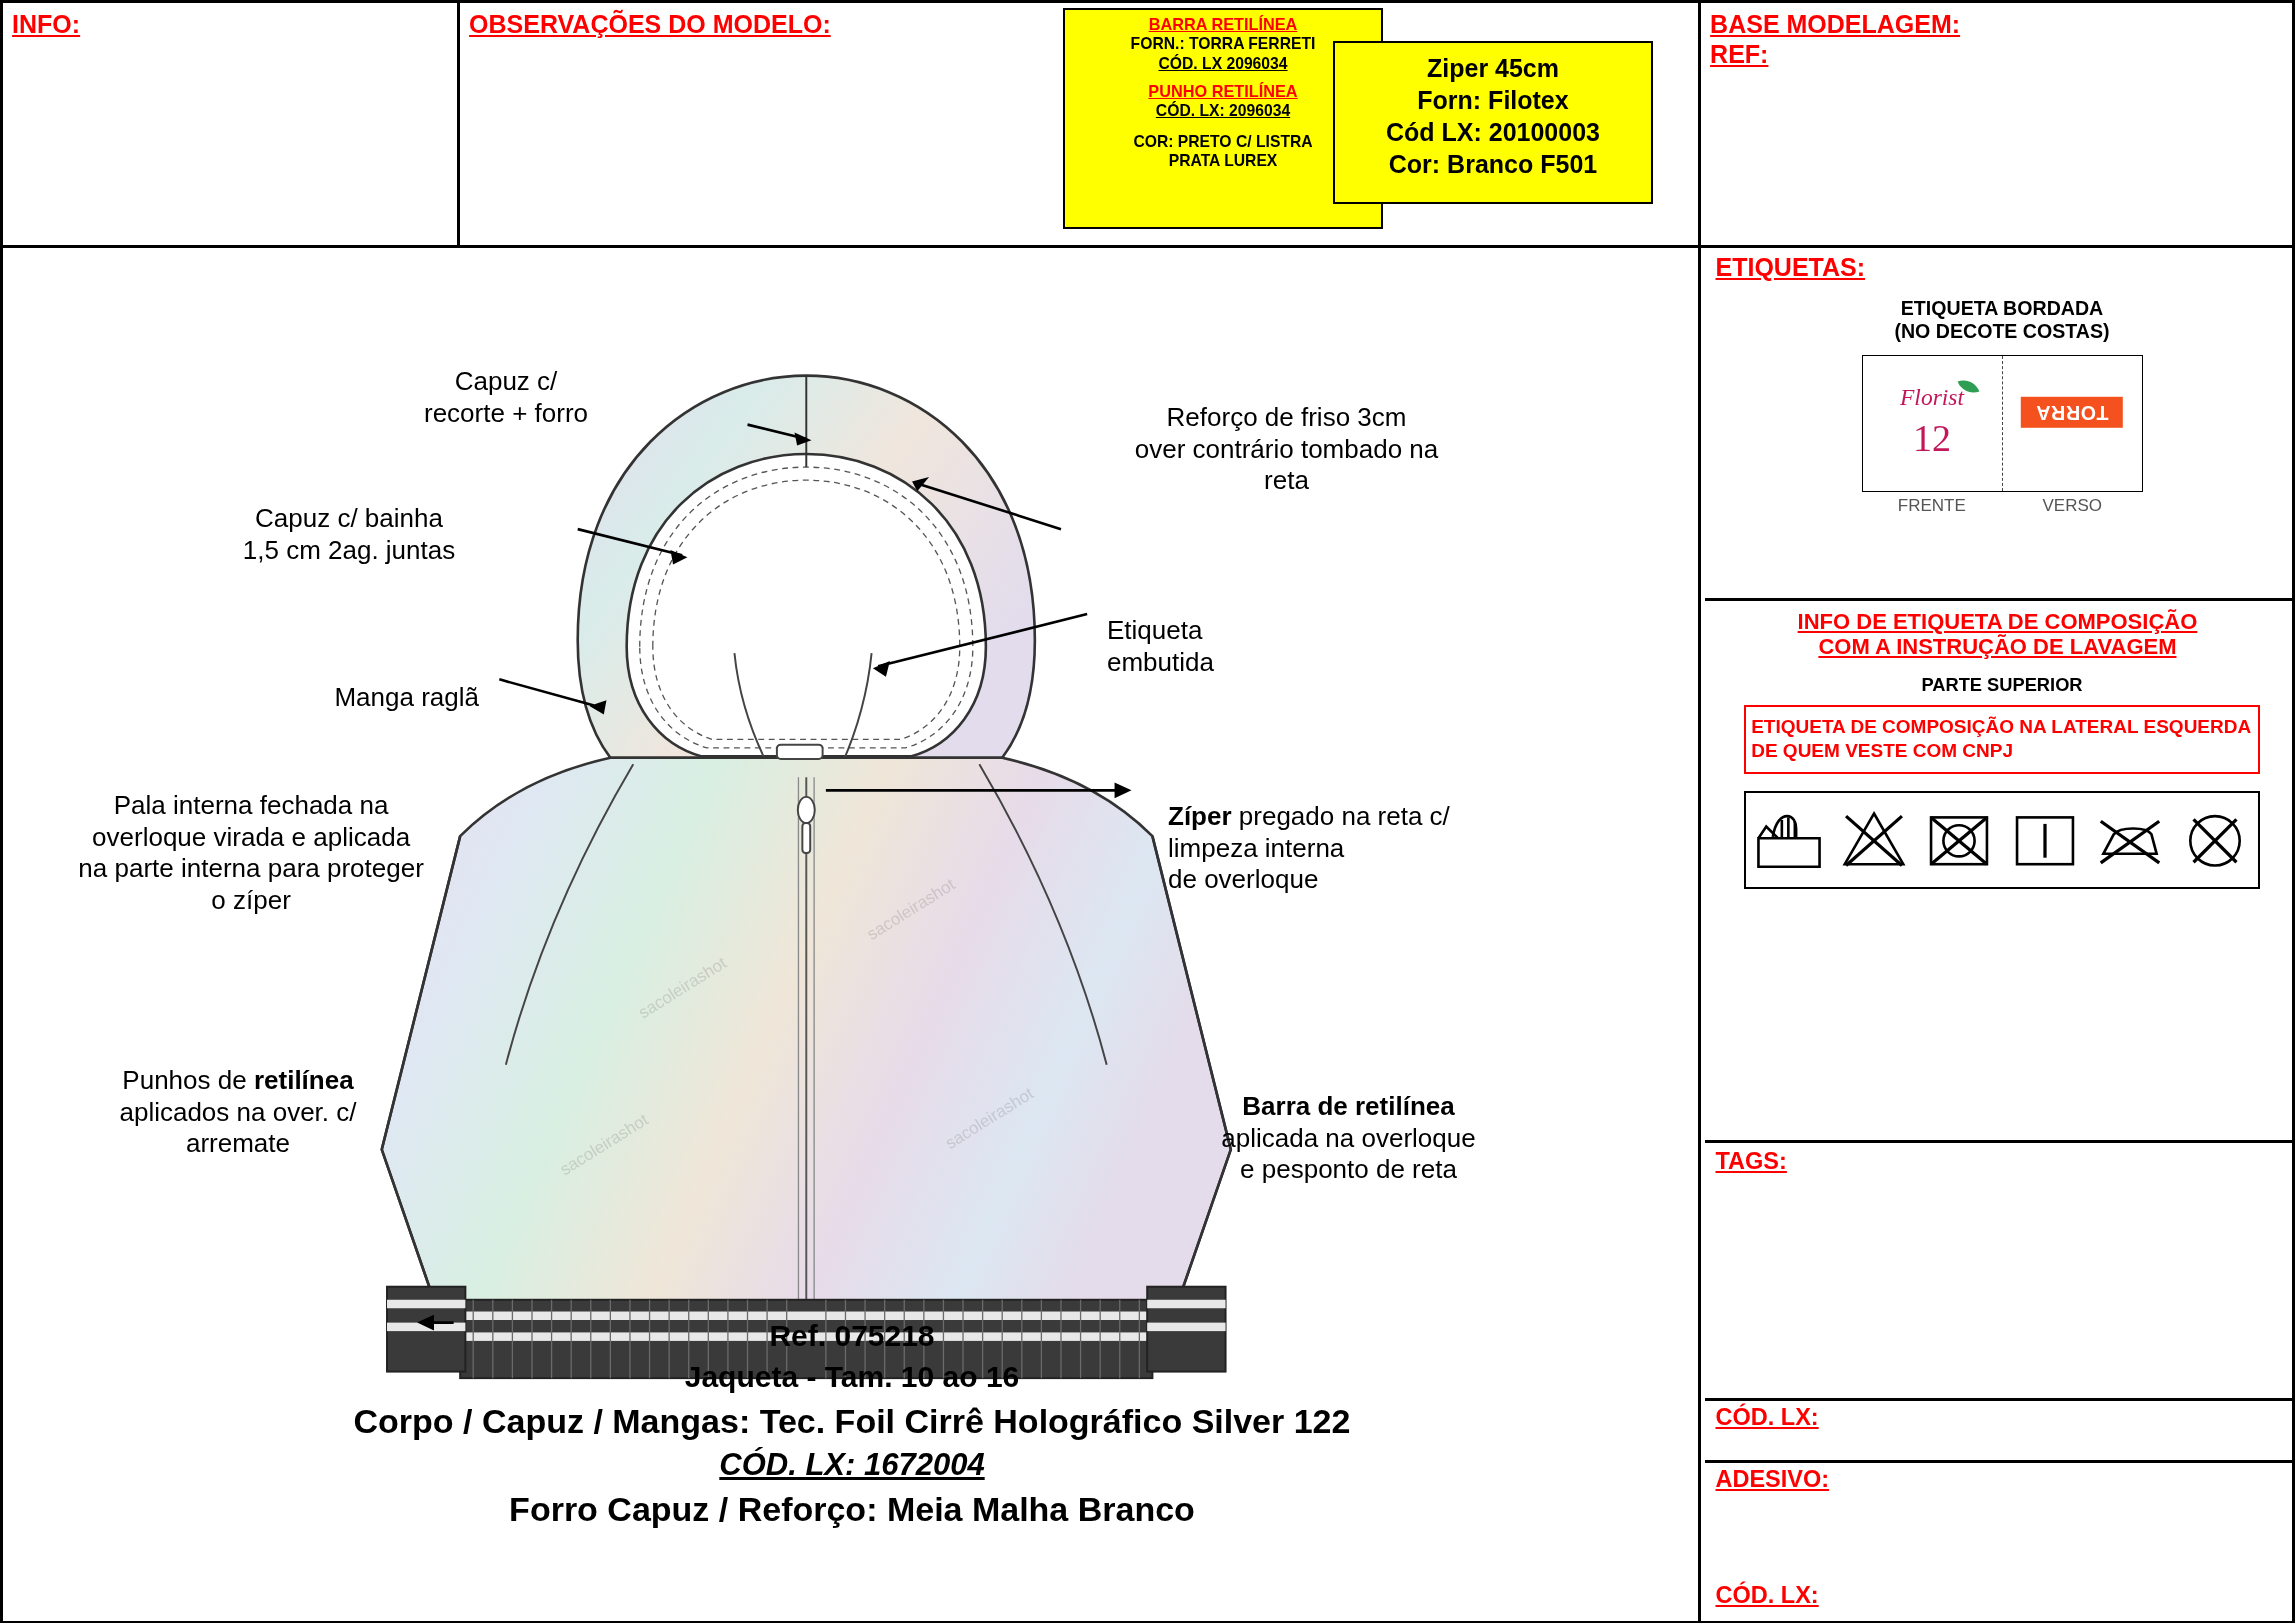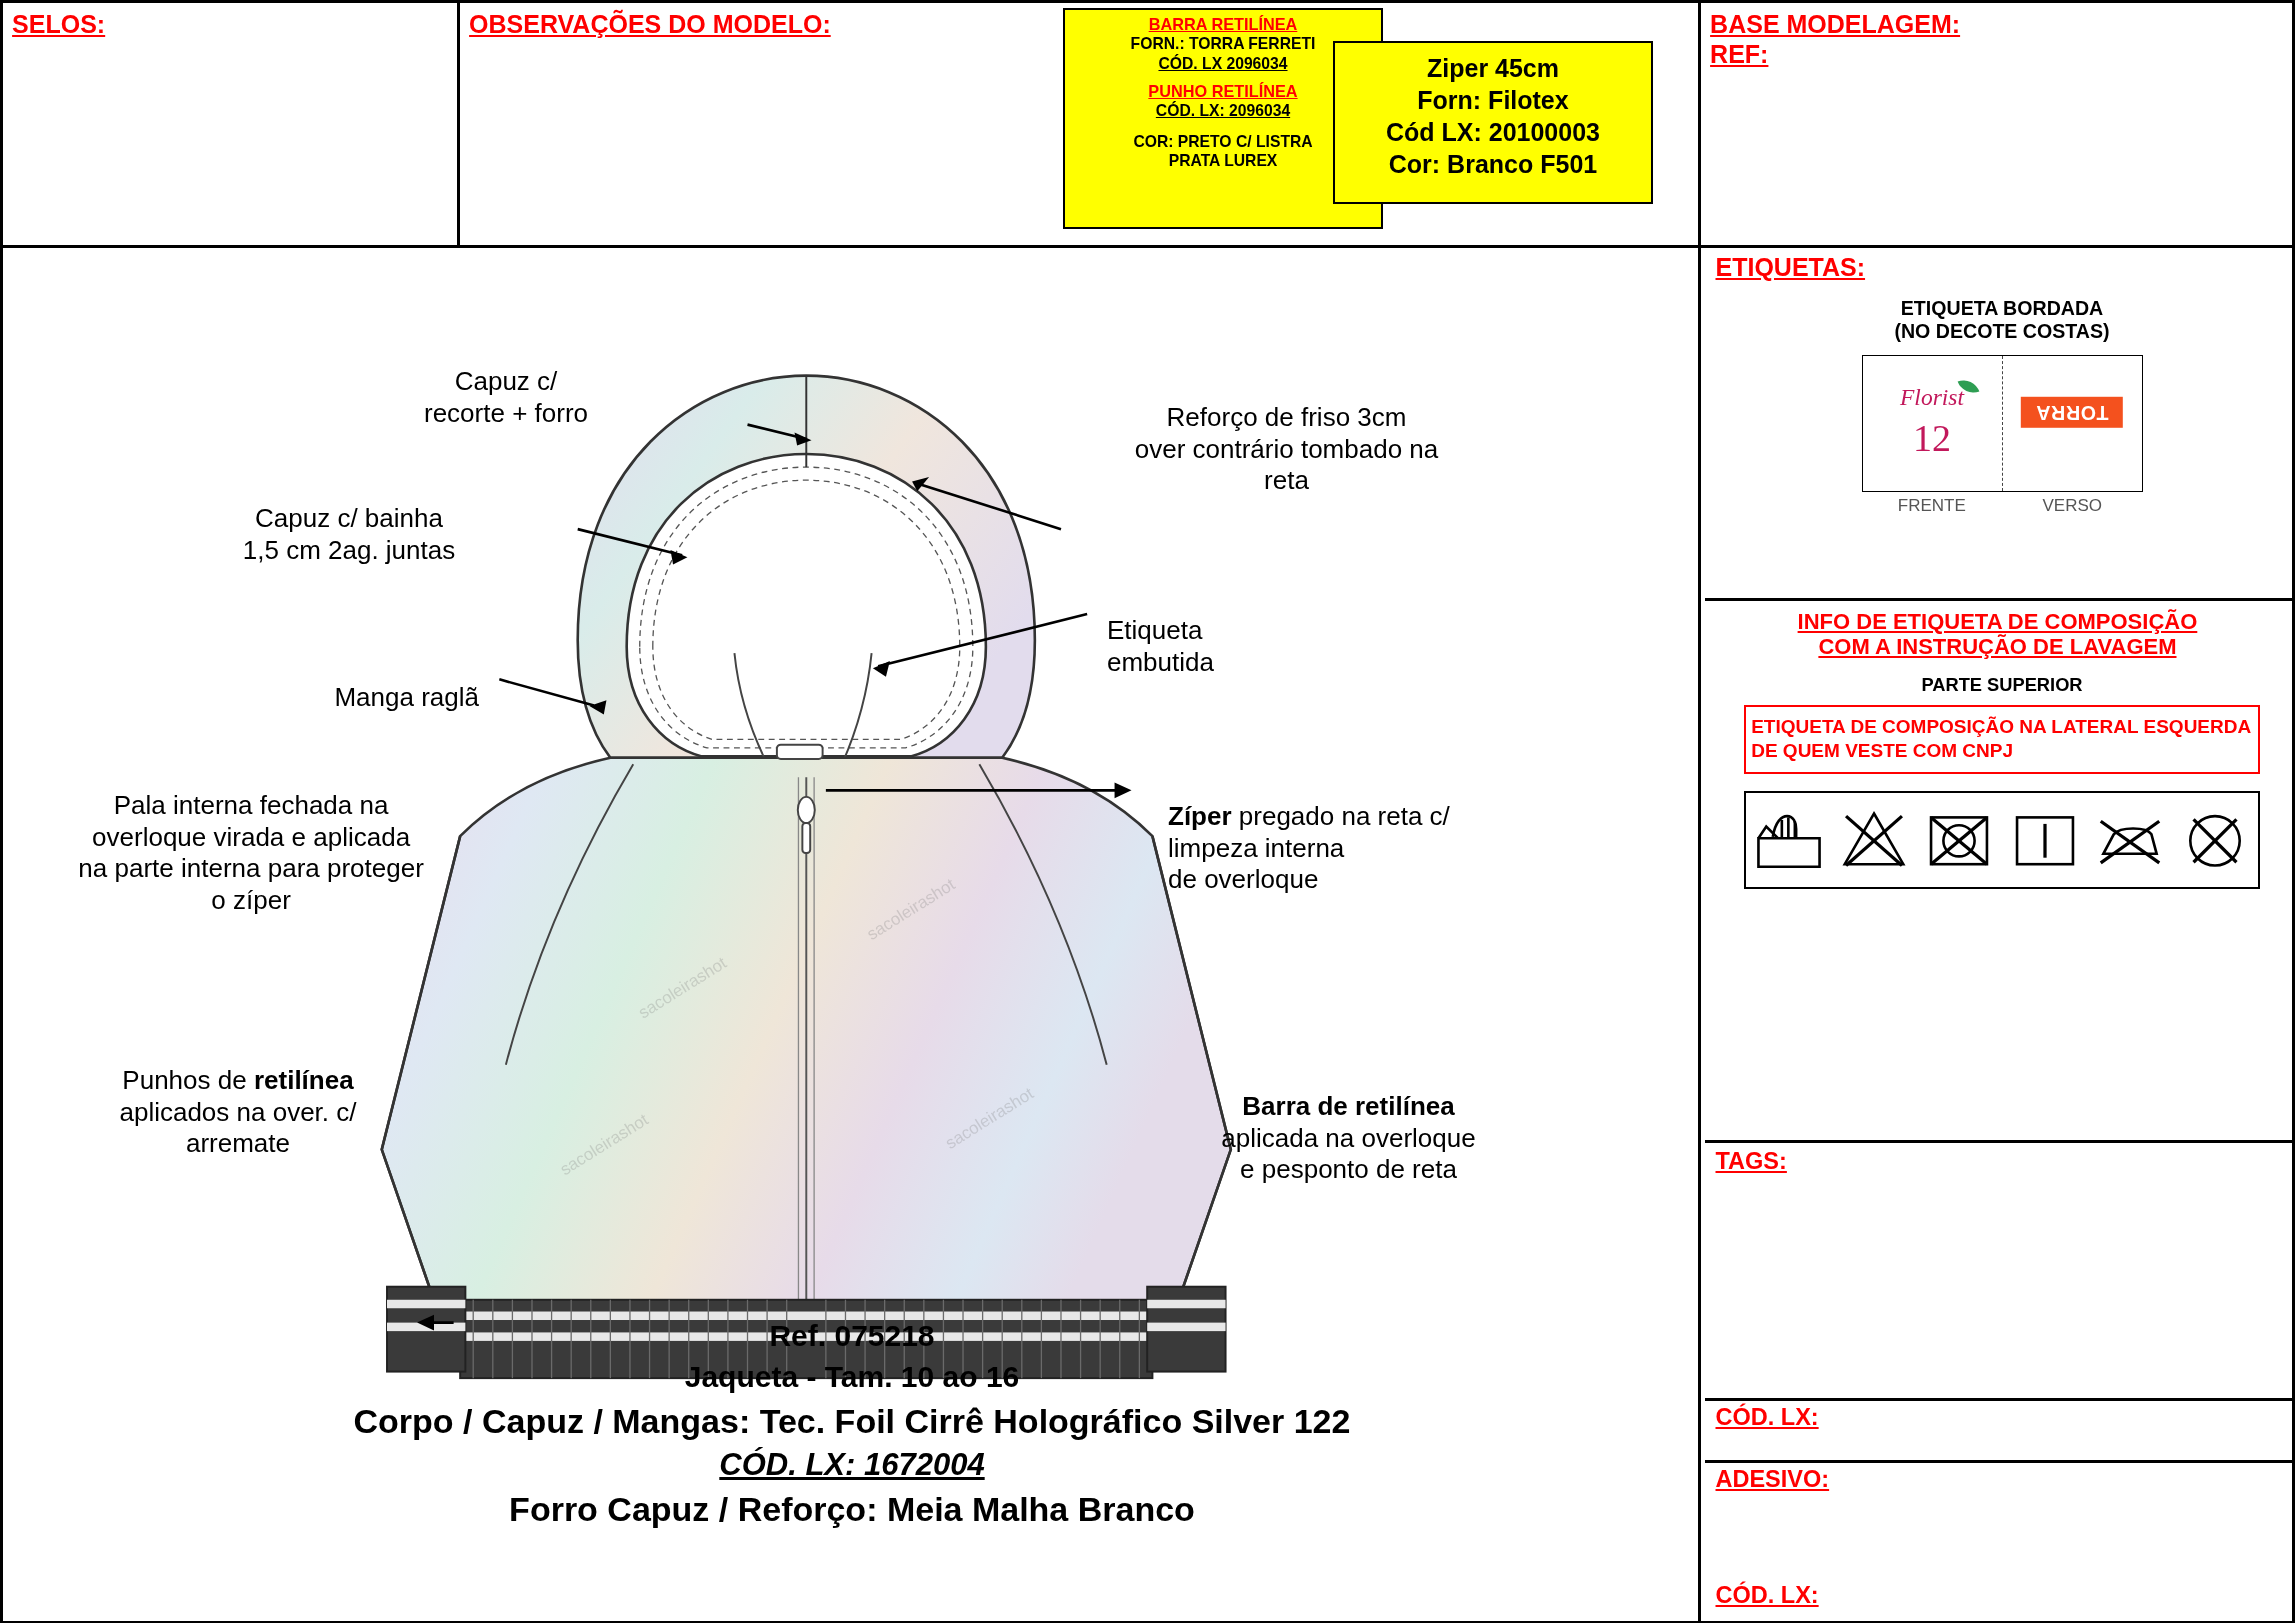--- a/index.html
+++ b/index.html
@@ -289,21 +289,21 @@
   }
 </style>
 </head>
 <body>
 
 <div id="sheet">
 
   <div class="topband">
 
     <div class="cell" id="selos-cell">
-      <div class="cell-title">SELOS:</div>
+      <div class="cell-title">INFO:</div>
     </div>
 
     <div class="cell" id="obs-cell">
       <div class="cell-title">OBSERVAÇÕES DO MODELO:</div>
     </div>
 
     <div class="cell" id="base-cell">
       <div class="cell-title">BASE MODELAGEM:</div>
       <div class="cell-title" style="padding-top:1.3px">REF:</div>
     </div>

